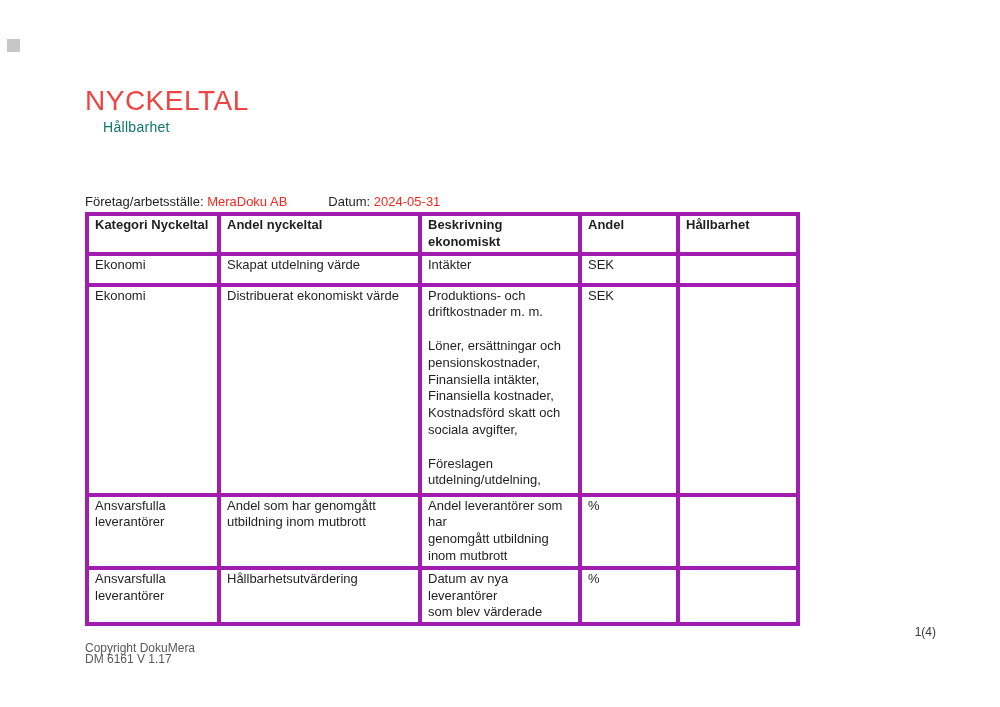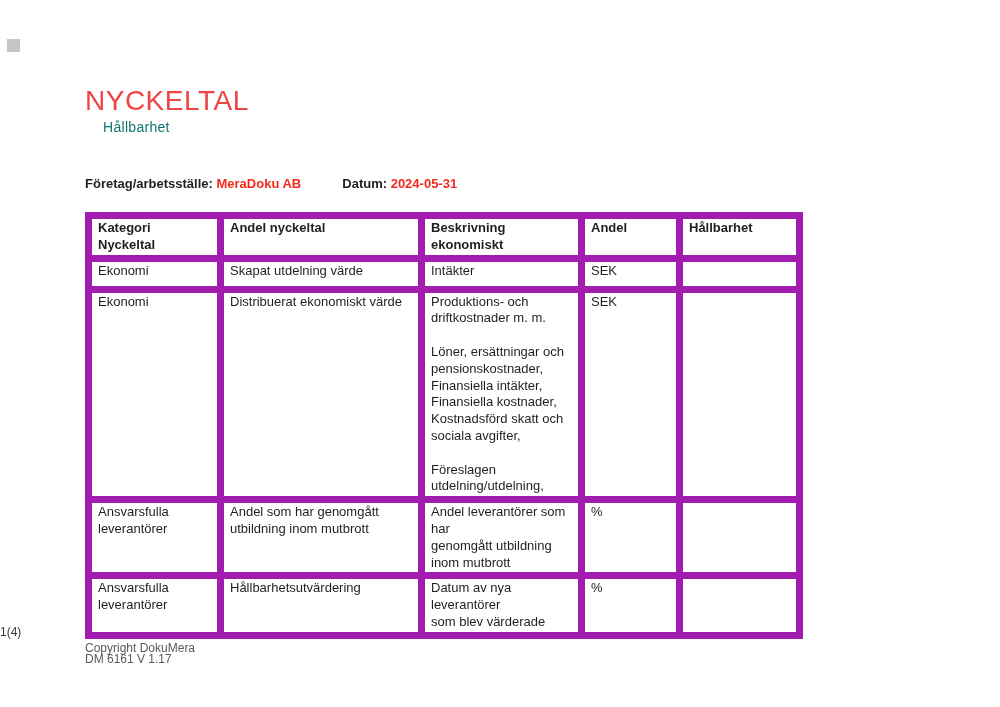--- a/index.html
+++ b/index.html
@@ -27,57 +27,56 @@
   }
   .doc-subtitle {
     position: absolute;
     left: 103px; top: 119px;
     font-size: 14px;
     letter-spacing: 0.3px;
     color: #0f766e;
   }
   .meta-line {
     position: absolute;
-    left: 85px; top: 176px;
+    left: 85px; top: 194px;
     font-size: 13px;
     color: #1f1f1f;
     white-space: nowrap;
-    font-weight: bold;
   }
   .meta-line .red { color: #f5281e; }
   .meta-line .date-label { margin-left: 41px; }
   table.kpi {
     position: absolute;
     left: 85px; top: 212px;
     width: 711px;
     border-collapse: collapse;
     table-layout: fixed;
     border: 1.5px solid #000;
   }
   table.kpi th, table.kpi td {
-    border: 7px solid #a21caf;
+    border: 4px solid #a21caf;
     vertical-align: top;
     text-align: left;
     padding: 1px 6px;
     font-size: 13px;
     line-height: 16.8px;
     white-space: pre-line;
     overflow: hidden;
   }
   table.kpi th { font-weight: 700; }
   tr.hrow  { height: 28px; }
   tr.row0  { height: 31px; }
   tr.row1  { height: 210px; }
   tr.row2  { height: 64px; }
   tr.row3  { height: 48px; }
   .page-number {
     position: absolute;
     left: 0; top: 625px;
     width: 936px;
-    text-align: left;
+    text-align: right;
     font-size: 12px;
     color: #3a3a3a;
   }
   .copyright {
     position: absolute;
     left: 85px; top: 643px;
     font-size: 12px;
     line-height: 10.5px;
     color: #595959;
   }

